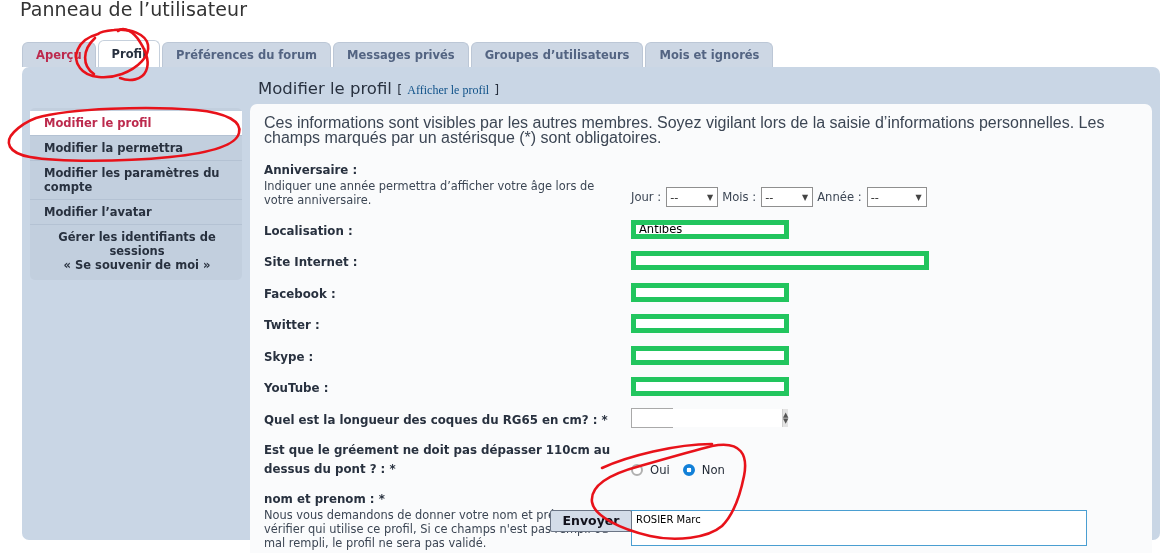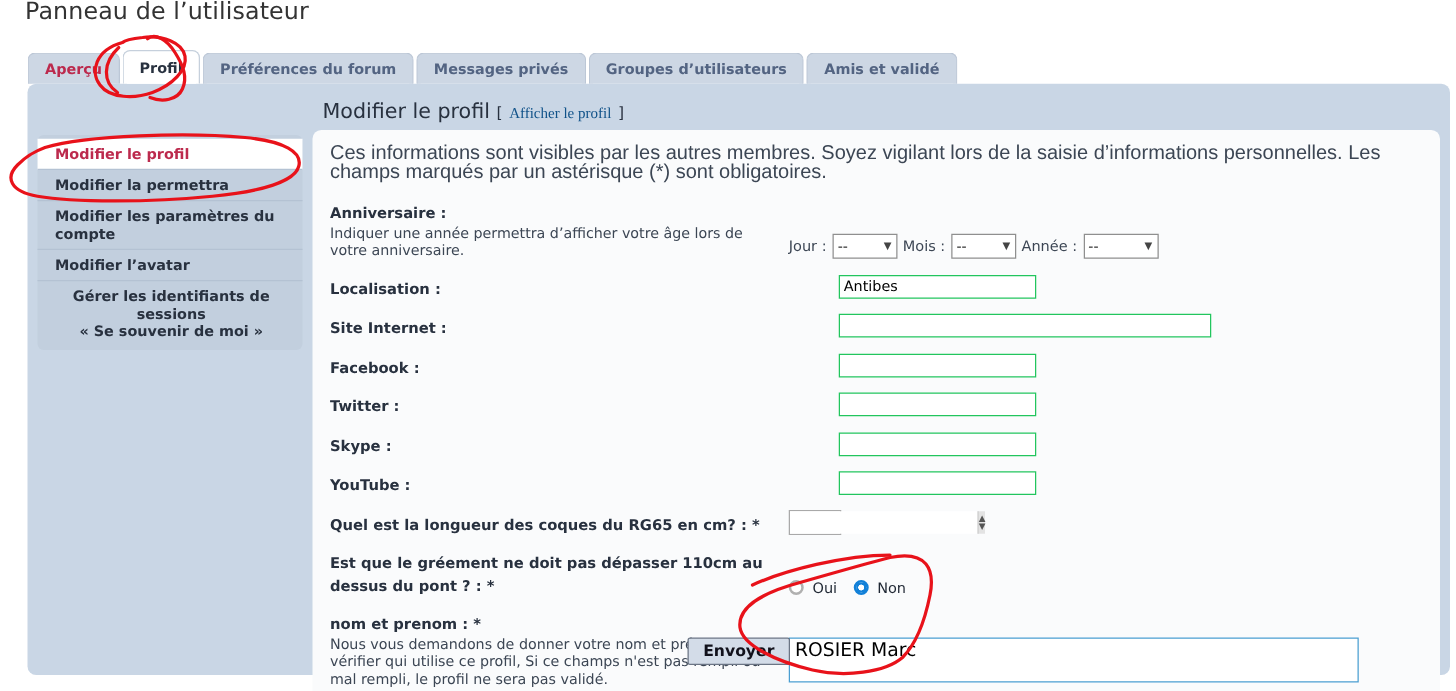--- a/index.html
+++ b/index.html
@@ -148,28 +148,27 @@
     color: #3c4654;
     line-height: 14px;
     margin-top: 1px;
     font-family: "DejaVu Sans", sans-serif;
   }
   .row-field { flex: 1; padding-top: 0px; }
 
   
   .txt {
     height: 19px;
-    border: 1px solid #22c55e;
+    border: 5px solid #22c55e;
     background: #ffffff;
     font-size: 11.5px;
     color: #000000;
     padding: 1px 3px;
     font-family: "DejaVu Sans", sans-serif;
     outline: none;
-    margin-left: 40px;
   }
   .txt.w-small { width: 158px; }
   .txt.w-large { width: 298px; }
 
   .spin-wrap {
     display: inline-flex;
     width: 42px; height: 20px;
     border: 1px solid #a9a9a9;
     background: #ffffff;
     vertical-align: middle;
@@ -231,21 +230,21 @@
     font-size: 11.6px; color: #1f2733;
     font-family: "DejaVu Sans", sans-serif;
     margin-right: 6px;
   }
 
   
   .ta {
     width: 456px; height: 36px;
     border: 1px solid #4a9ed1;
     background: #ffffff;
-    font-size: 15px;
+    font-size: 10px;
     color: #000;
     padding: 2px 4px;
     resize: none;
     outline: none;
     font-family: "DejaVu Sans", sans-serif;
     line-height: 14px;
   }
 
   
   .submit-area {
@@ -292,21 +291,21 @@
     <div class="tab">
         <span>Préférences du forum</span>
       </div>
     <div class="tab">
         <span>Messages privés</span>
       </div>
     <div class="tab">
         <span>Groupes d’utilisateurs</span>
       </div>
     <div class="tab">
-        <span>Amis et validé</span>
+        <span>Mois et ignorés</span>
       </div>
   </div>
 
   <div class="panel">
 
     <div class="sidebar">
       <div class="side-item active">
         <span>Modifier le profil</span>
       </div>
       <div class="side-item">

